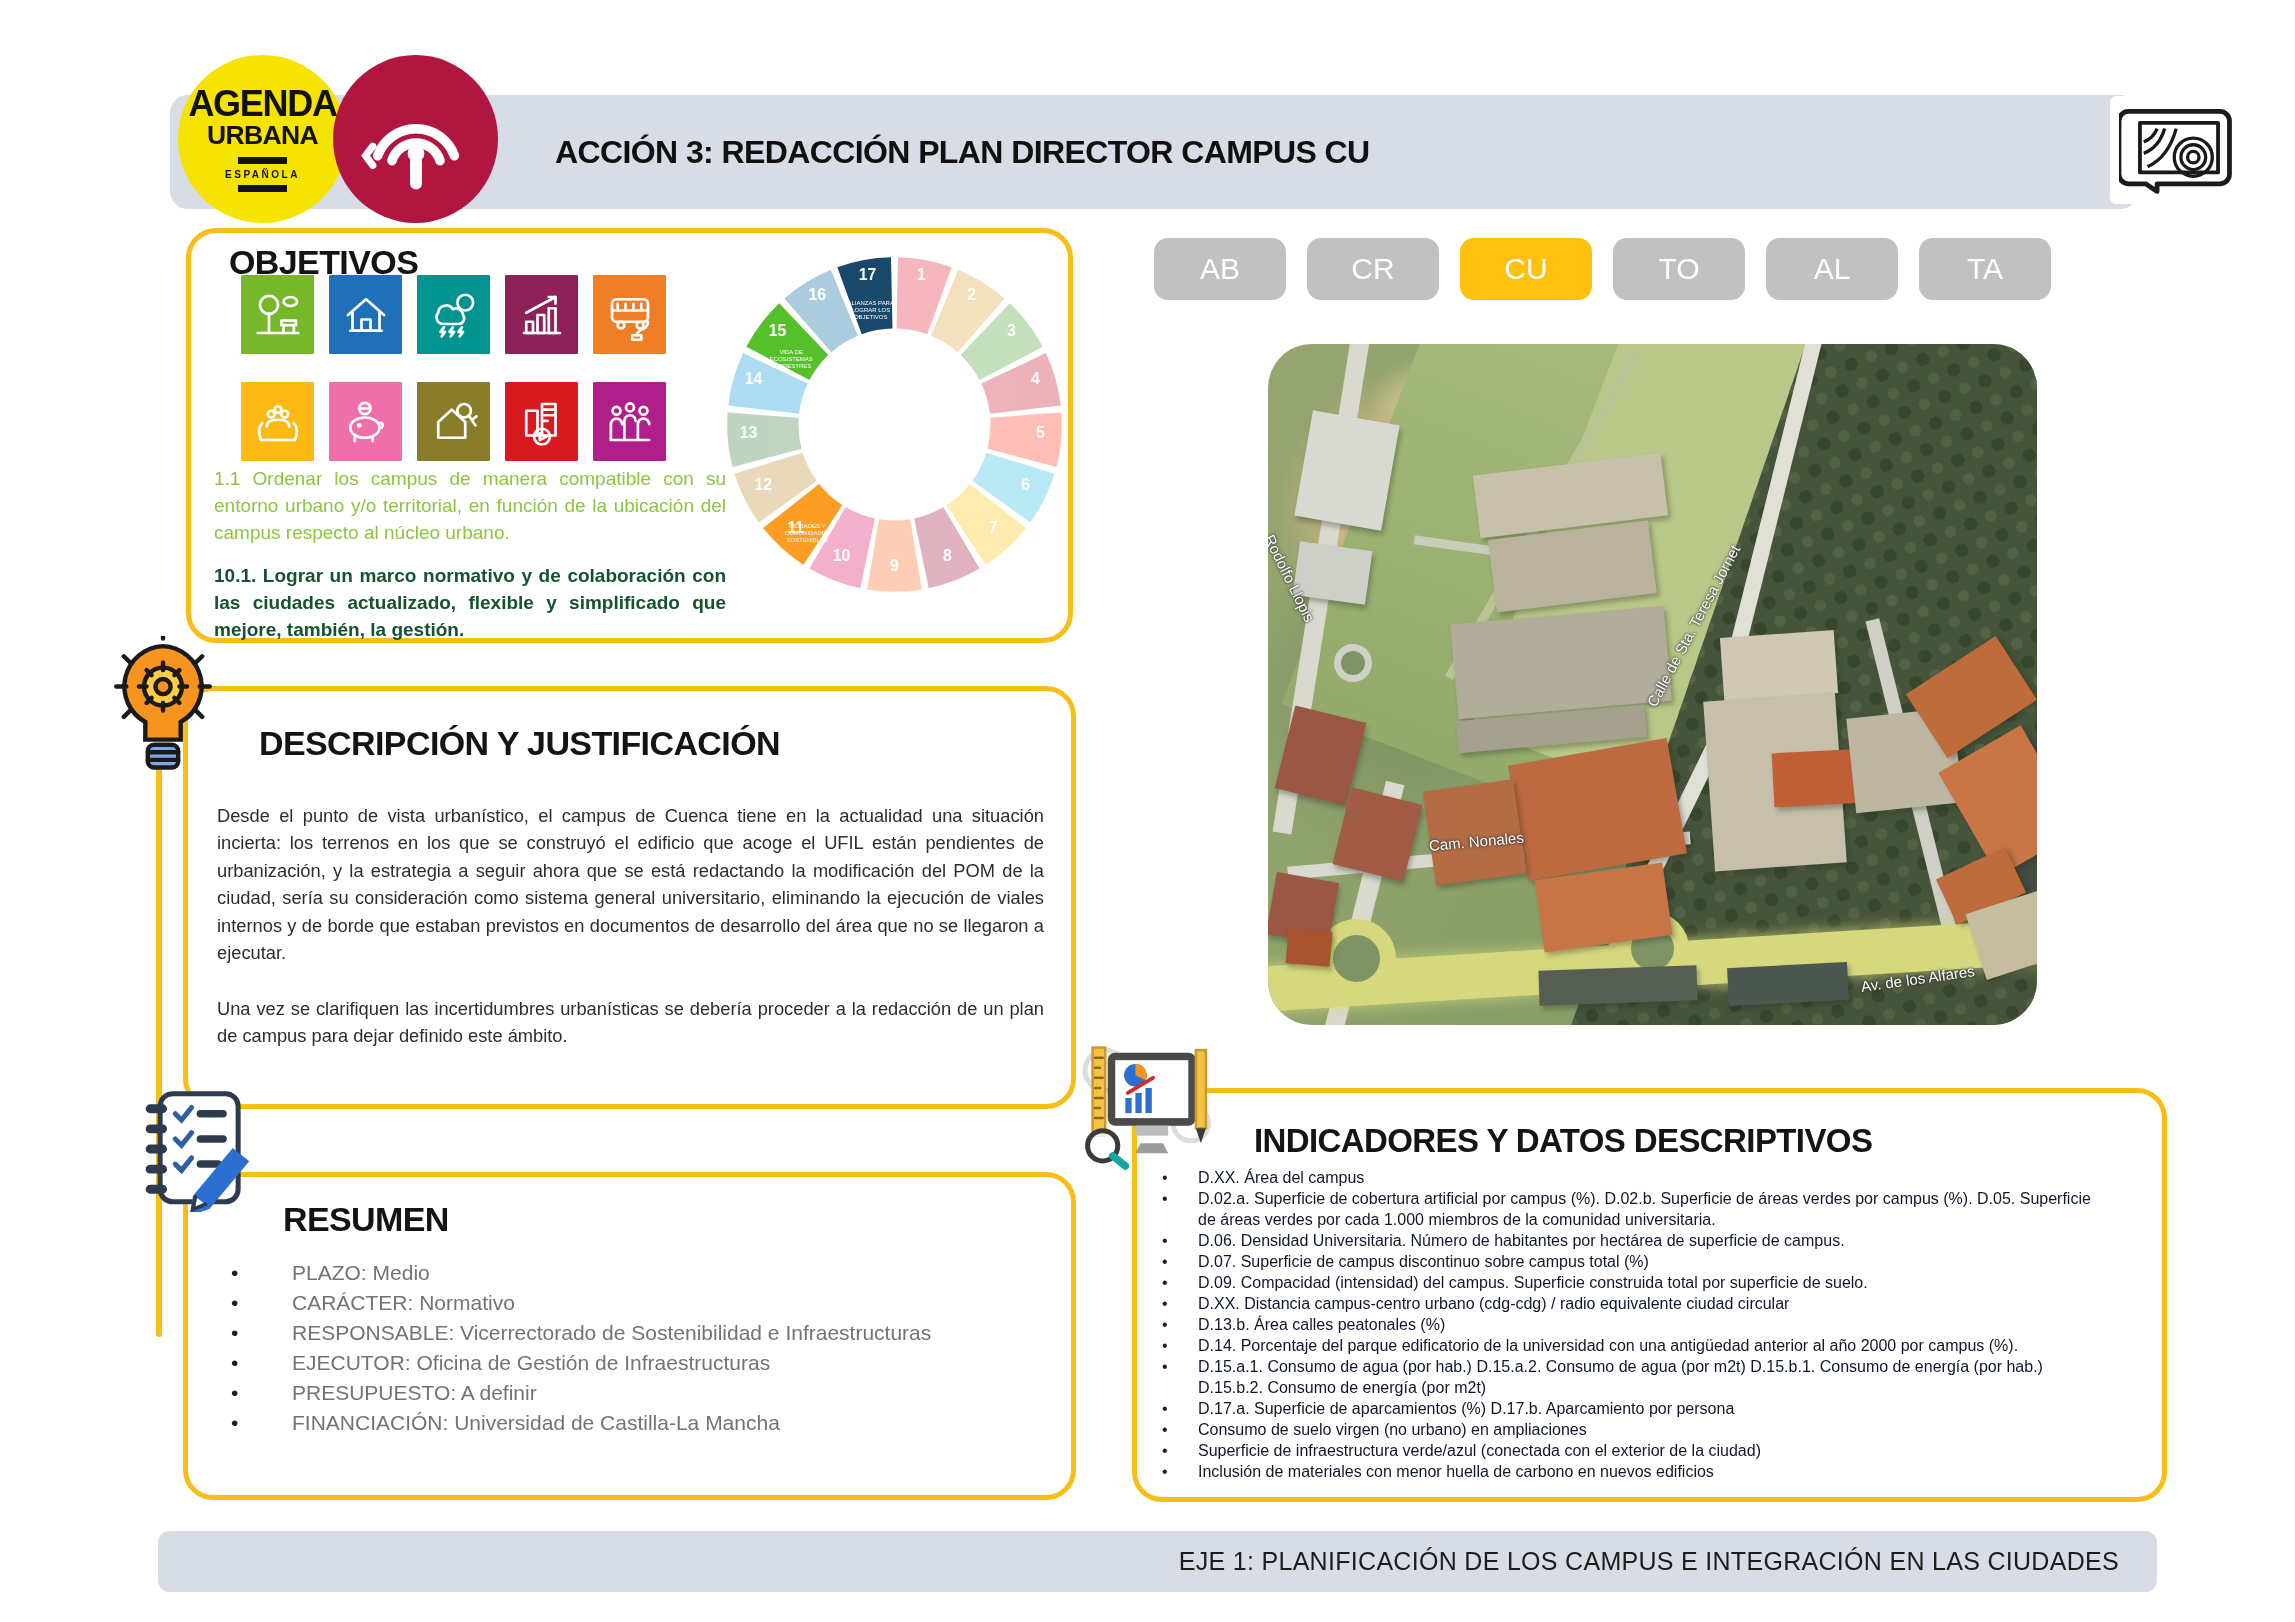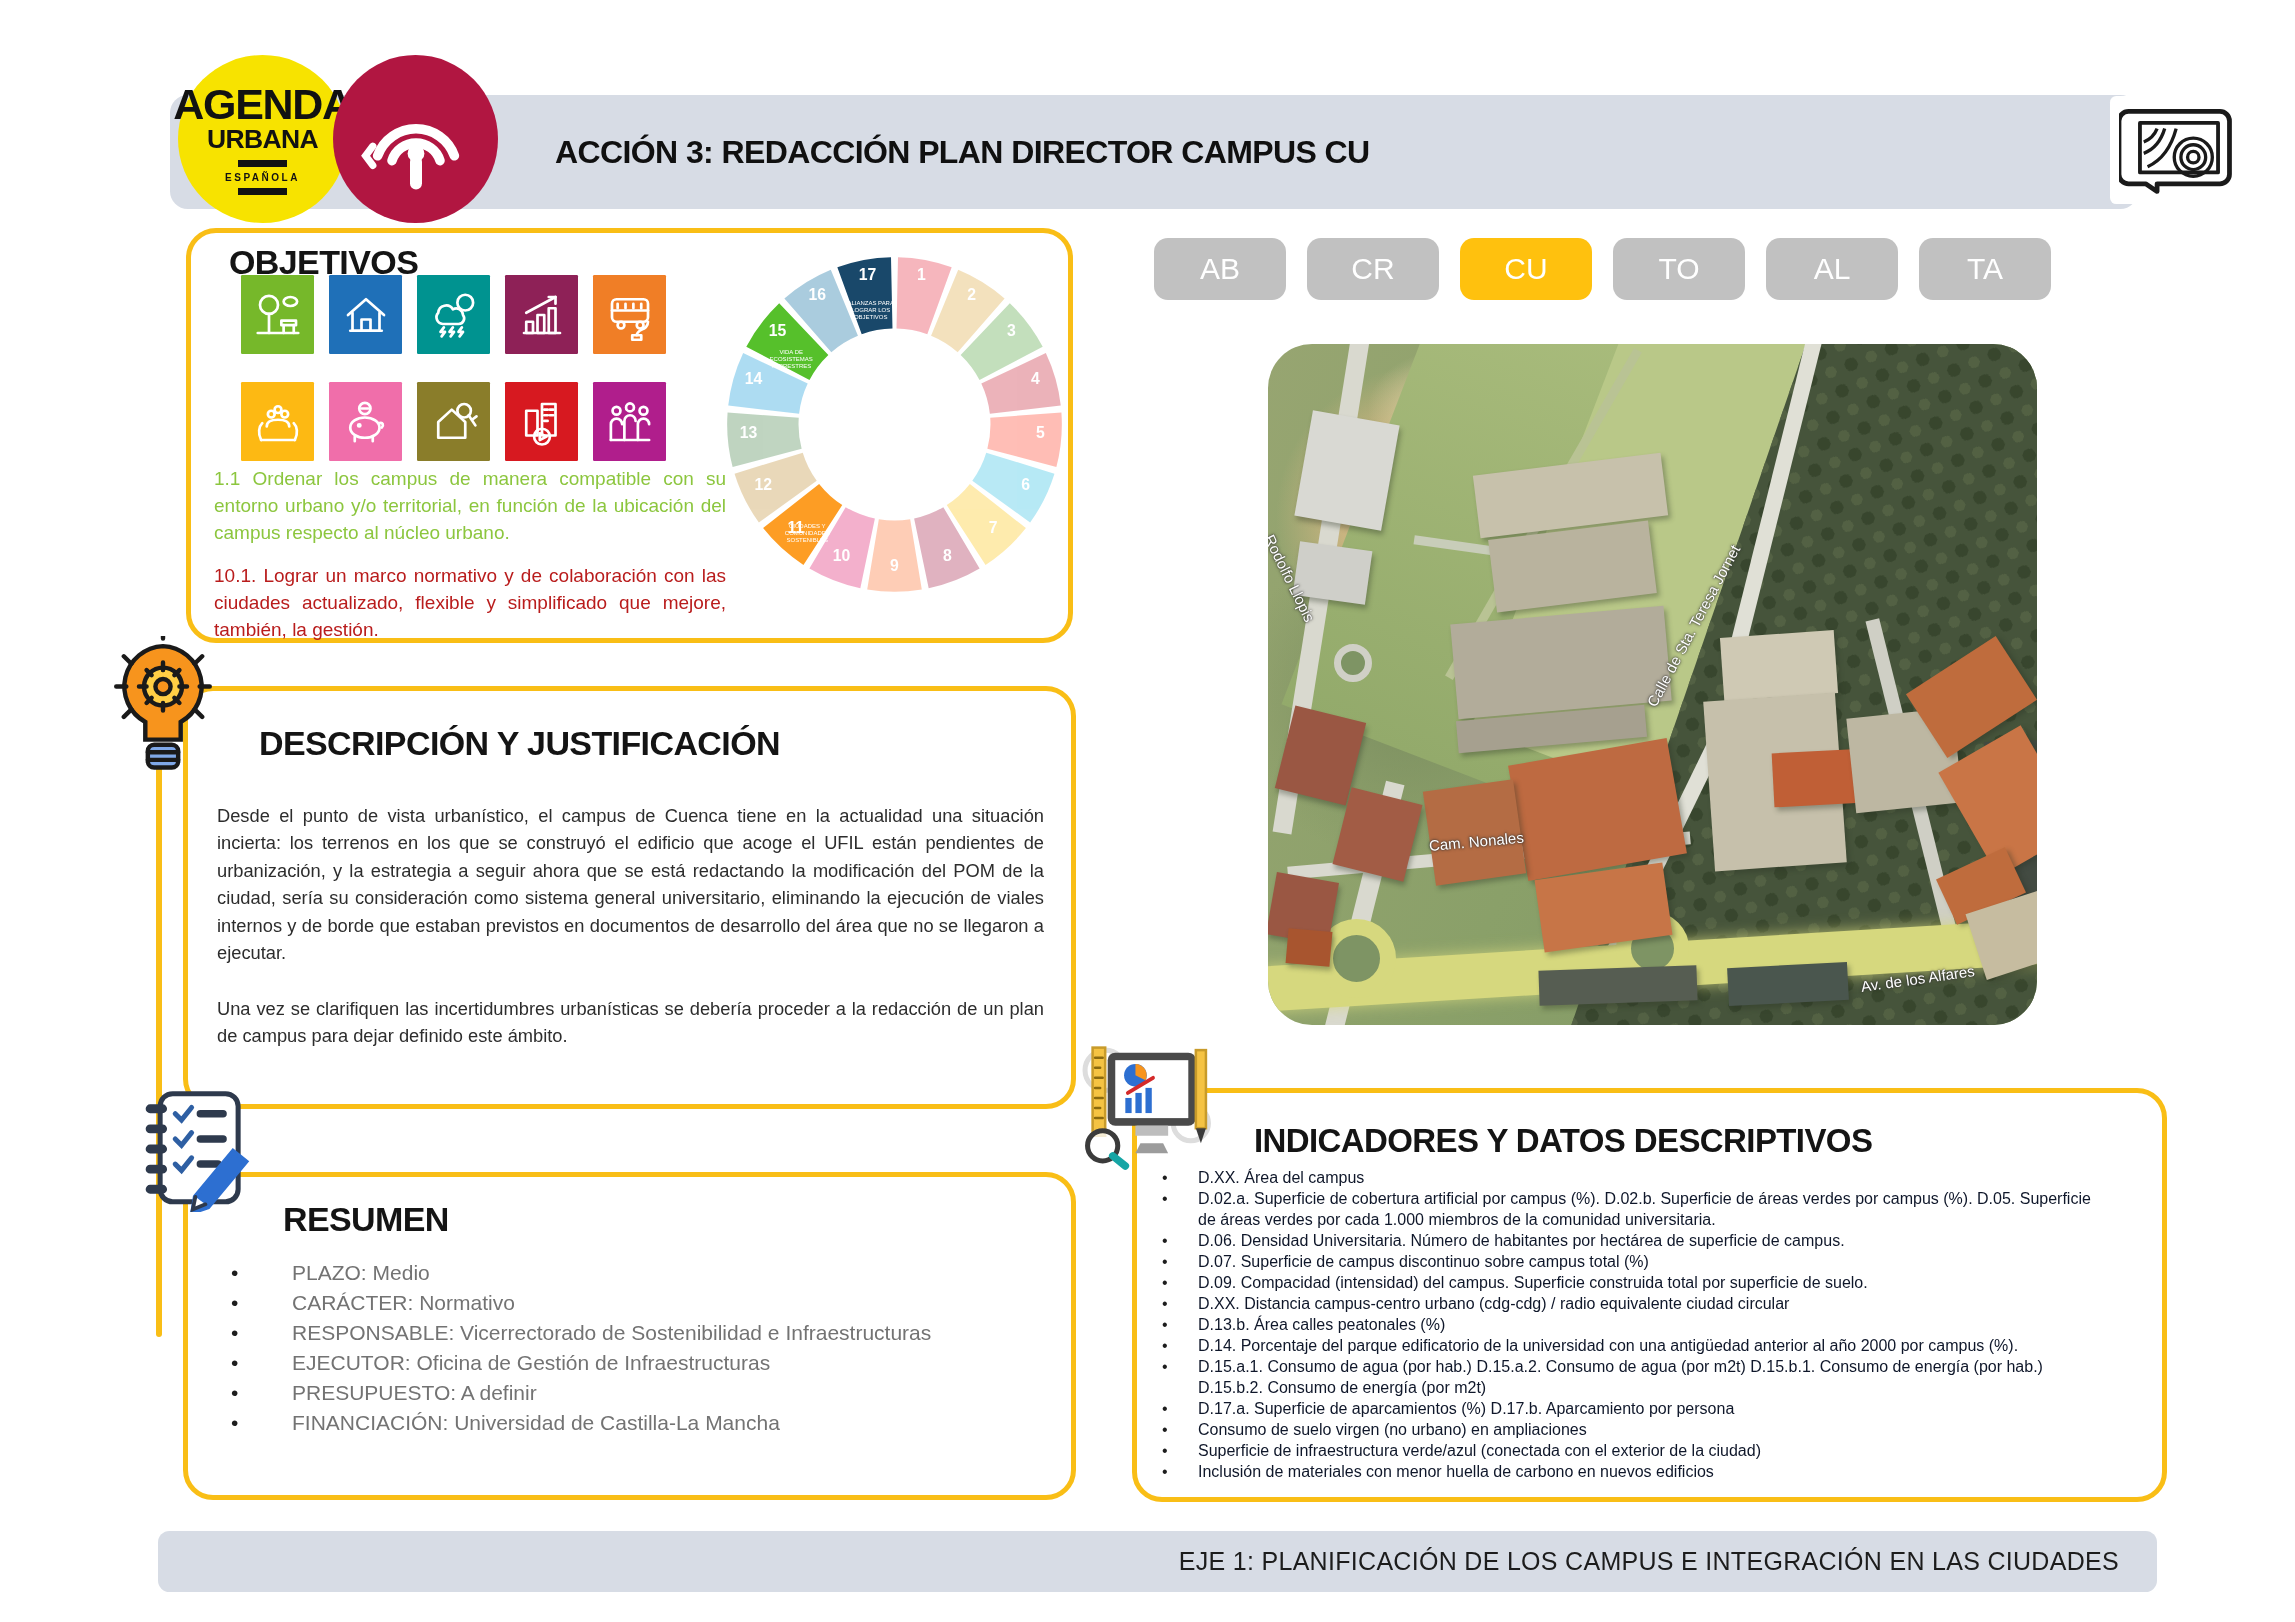--- a/index.html
+++ b/index.html
@@ -6,21 +6,21 @@
   body{width:2295px;height:1623px;position:relative;overflow:hidden;
        font-family:"Liberation Sans",sans-serif;color:#222;}
   
   .header-bar{position:absolute;left:170px;top:95px;width:1968px;height:114px;
               background:#D7DCE5;border-radius:17.7px;}
   .page-title{position:absolute;left:555px;top:95px;height:114px;display:flex;align-items:center;
               font-size:32px;font-weight:bold;letter-spacing:-0.6px;color:#101010;}
   .logo-yellow{position:absolute;left:178px;top:55px;width:169px;height:168px;border-radius:50%;
                background:#F7E300;z-index:2;display:flex;flex-direction:column;align-items:center;
                justify-content:center;color:#121212;}
-  .logo-yellow .l1{font-size:43px;font-weight:bold;letter-spacing:-1.3px;line-height:1;}
+  .logo-yellow .l1{font-size:36px;font-weight:bold;letter-spacing:-1.3px;line-height:1;}
   .logo-yellow .l2{font-size:26.5px;font-weight:bold;letter-spacing:-0.6px;line-height:1.05;}
   .logo-yellow .bar{width:49px;height:7px;background:#121212;margin:6.3px 0 5px;}
   .logo-yellow .l3{font-size:10px;font-weight:bold;letter-spacing:2.5px;}
   .logo-yellow .bar2{width:49px;height:7px;background:#121212;margin-top:5px;}
   .logo-red{position:absolute;left:333px;top:55px;width:165px;height:168px;border-radius:50%;
             background:#B11641;z-index:3;display:flex;align-items:center;justify-content:center;}
   .scroll-card{position:absolute;left:2110px;top:96px;width:137px;height:108px;background:#fff;
                border-radius:6.3px;z-index:2;display:flex;align-items:center;justify-content:center;}
   
   .tabs{position:absolute;left:1154px;top:238px;display:flex;gap:21px;}
@@ -229,21 +229,21 @@
             <circle cx="36" cy="14" r="3.5"></circle>
             <path d="M7 40V26a5 5 0 0 1 10 0"></path>
             <path d="M19 40V23a5 5 0 0 1 10 0"></path>
             <path d="M31 40V26a5 5 0 0 1 10 0"></path>
             <path d="M7 40h34"></path>
           </svg>
         </div>
       </div>
     <div class="goals">
         <p class="goal" style="color: rgb(140, 198, 62);">1.1 Ordenar los campus de manera compatible con su entorno urbano y/o territorial, en función de la ubicación del campus respecto al núcleo urbano.</p>
-        <p class="goal" style="color: #b91c1c;">10.1. Lograr un marco normativo y de colaboración con las ciudades actualizado, flexible y simplificado que mejore, también, la gestión.</p>
+        <p class="goal" style="color: #14532d; font-weight: bold;">10.1. Lograr un marco normativo y de colaboración con las ciudades actualizado, flexible y simplificado que mejore, también, la gestión.</p>
       </div>
     <div id="sdg-wheel"><svg width="341" height="341" viewBox="0 0 540 540">
           <g opacity="0.33">
             <path d="M275.5497412690896 5.0581188791659315A265 265 0 0 1 360.5330669650433 20.944255665718515L321.928400674289 127.1453843818461A152 152 0 0 0 273.1832478222703 118.03333611182347Z" fill="#E5243B"></path>
             <text x="312.6298881334443" y="41.95024087333479" fill="#fff" font-size="25" font-weight="bold" text-anchor="middle" font-family="Liberation Sans, sans-serif">1</text>
           </g>
           <g opacity="0.33">
             <path d="M370.88302619265403 24.953851231625578A265 265 0 0 1 444.38888284450525 70.46675079013667L370.02683091458414 155.550740075852A152 152 0 0 0 327.8649810614468 129.44522787625317Z" fill="#DDA63A"></path>
             <text x="392.13226178754655" y="72.74962451072952" fill="#fff" font-size="25" font-weight="bold" text-anchor="middle" font-family="Liberation Sans, sans-serif">2</text>
           </g>

